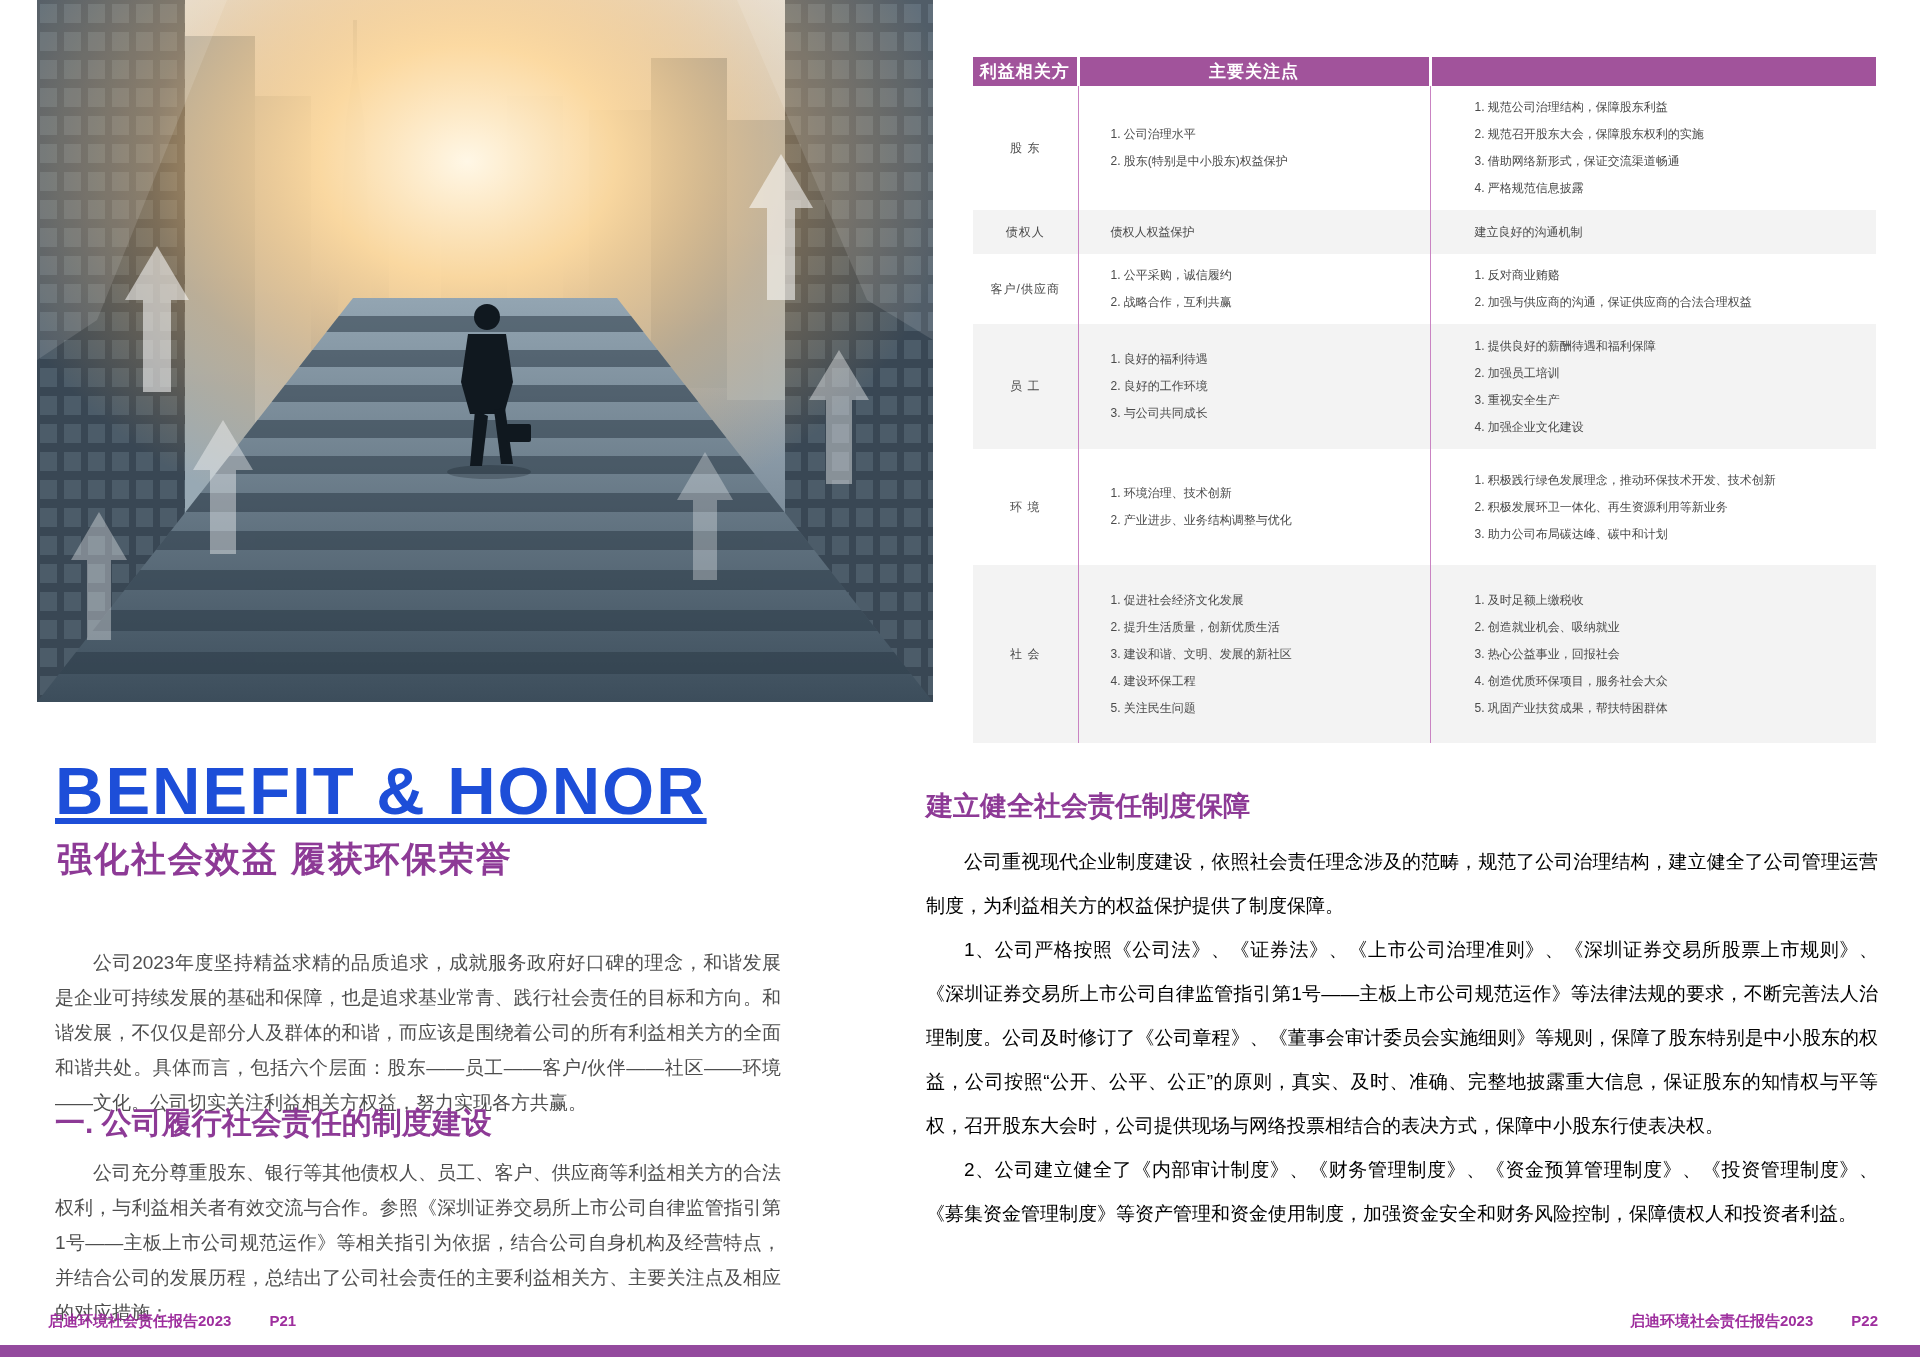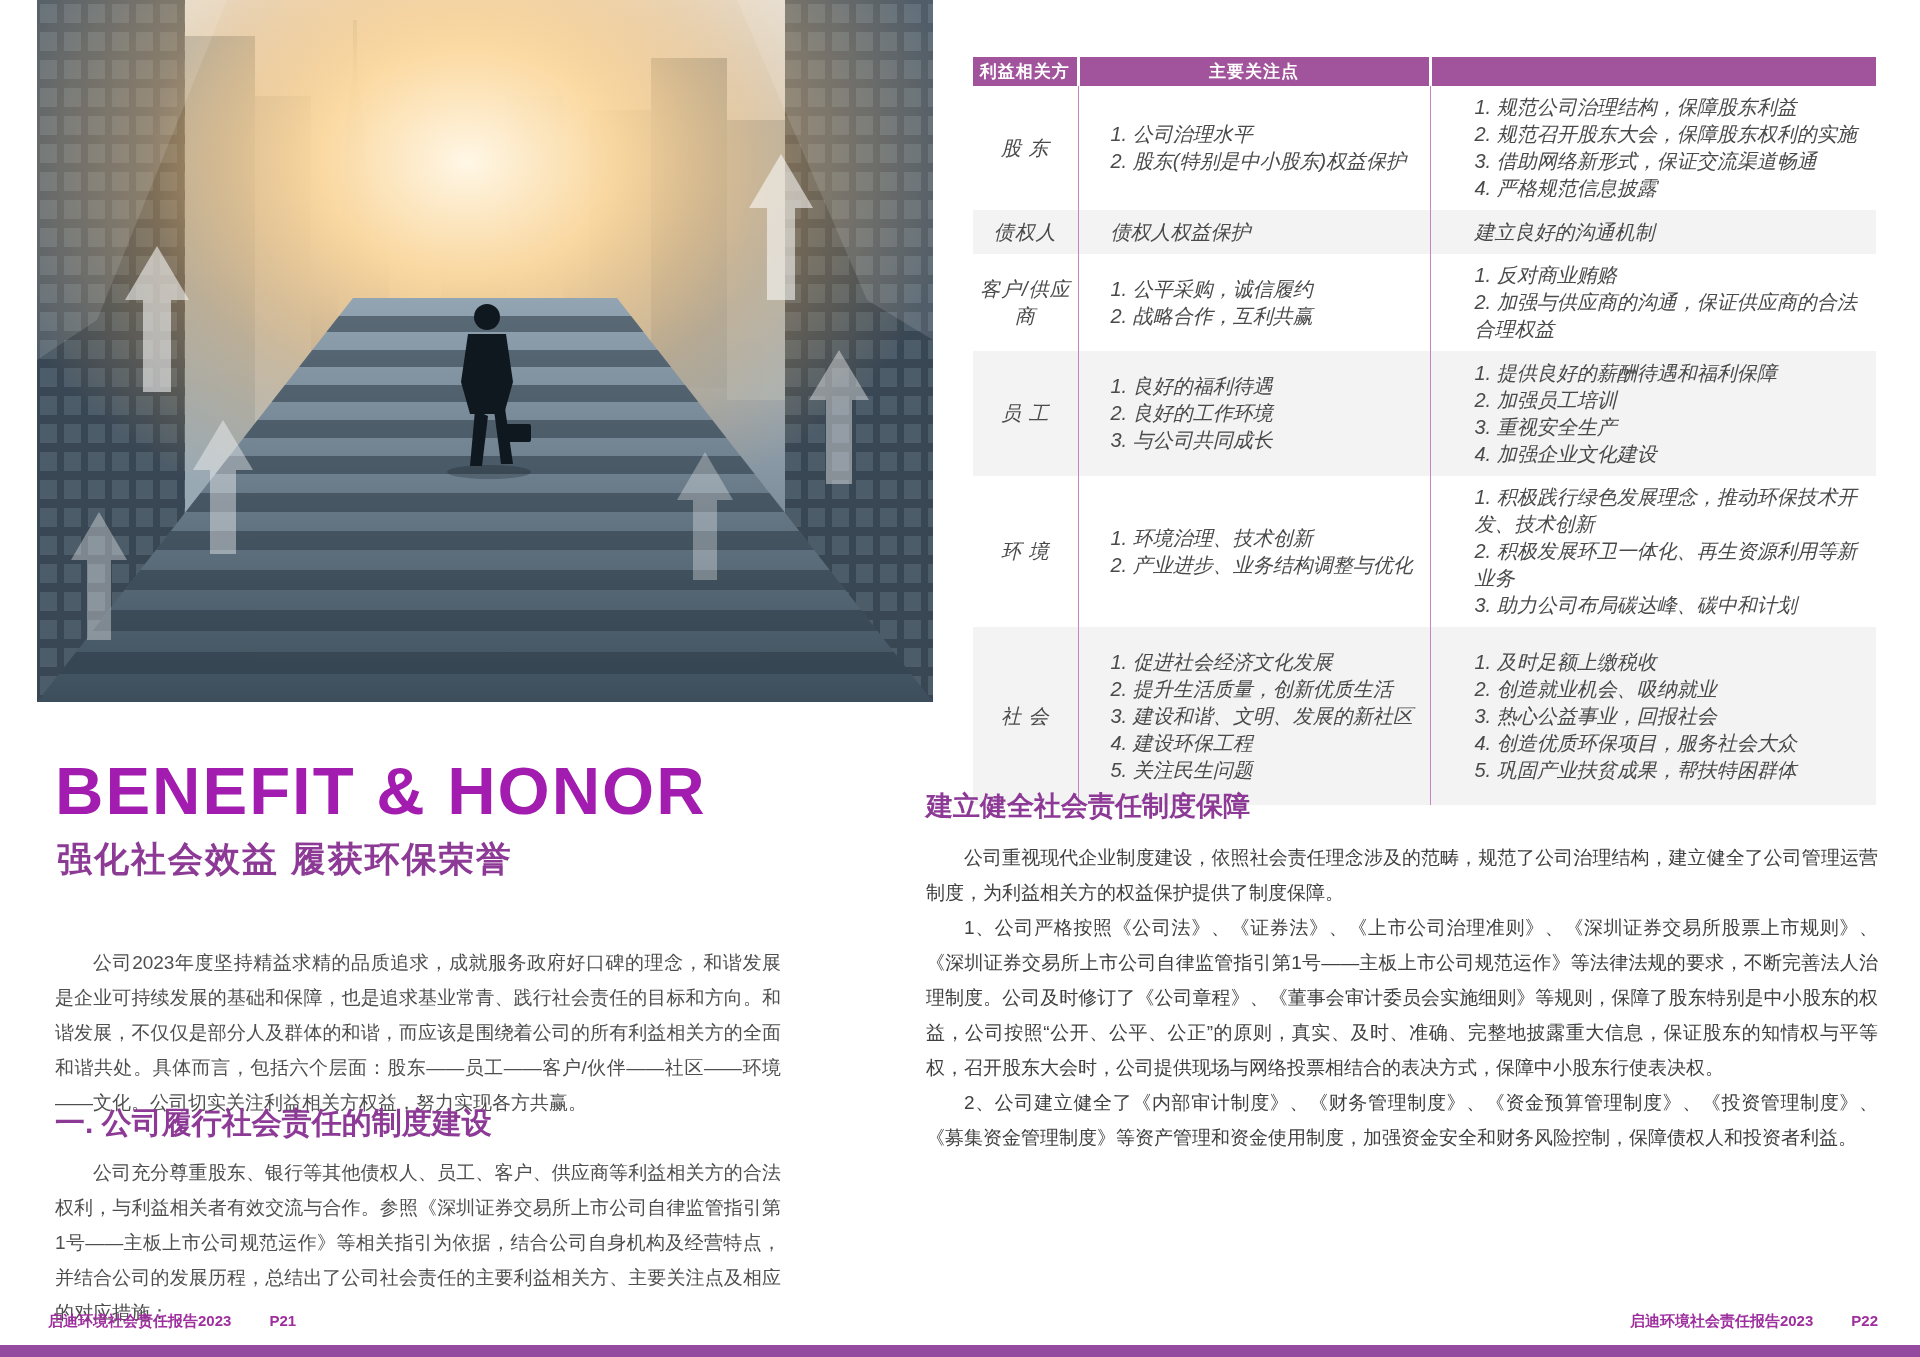--- a/index.html
+++ b/index.html
@@ -9,21 +9,21 @@
     font-family:"Liberation Sans","DejaVu Sans",sans-serif;
     color:#4e4e4e;
   }
   
   .hero { position:absolute; left:37px; top:0; width:896px; height:702px; overflow:hidden; }
   .hero svg { display:block; width:100%; height:100%; }
 
   .title-en {
     position:absolute; left:55px; top:752px;
     font-size:67px; font-weight:700; letter-spacing:2px;
-    color:#a21caf; white-space:nowrap;
+    color:#1d4ed8; white-space:nowrap;text-decoration:underline;
   }
   .title-zh {
     position:absolute; left:57px; top:836px;
     font-size:35px; font-weight:700; letter-spacing:2px;
     color:#8d3a96; white-space:nowrap;
   }
   .body-par {
     font-size:19px; line-height:35px; text-align:justify;
     text-indent:2em; color:#4e4e4e;
   }
@@ -46,42 +46,42 @@
   .stk-table {
     position:absolute; left:973px; top:57px; width:903px;
     border-collapse:collapse; table-layout:fixed;
   }
   .stk-table th {
     background:#a1539b; color:#ffffff; font-size:17px; font-weight:700;
     height:29px; text-align:center; letter-spacing:1px;
   }
   .stk-table th + th { border-left:3px solid #ffffff; }
   .stk-table td {
-    font-size:20px; line-height:27px; color:#4a4a4a;
-    vertical-align:middle; padding:8px 8px 8px 0;font-style:italic;
+    font-size:12px; line-height:27px; color:#4a4a4a;
+    vertical-align:middle; padding:8px 8px 8px 0;
   }
   .stk-table td + td { border-left:1px solid #c983c2; }
   .stk-table td.stake { text-align:center; padding:0; letter-spacing:1px; }
   .stk-table td.concern { padding-left:32px; }
   .stk-table td.measure { padding-left:44px; }
   .stk-table tbody tr:nth-child(even) { background:#f3f3f3; }
   .stk-table tbody tr:nth-child(1) td { height:123px; }
   .stk-table tbody tr:nth-child(2) td { height:44px; }
   .stk-table tbody tr:nth-child(3) td { height:66px; }
   .stk-table tbody tr:nth-child(4) td { height:125px; }
   .stk-table tbody tr:nth-child(5) td { height:116px; }
   .stk-table tbody tr:nth-child(6) td { height:178px; }
 
   
   .sec-right {
     position:absolute; left:926px; top:788px;
     font-size:27px; font-weight:700; color:#8d3a96; white-space:nowrap;
   }
   .right-text { position:absolute; left:926px; top:840px; width:952px; }
-  .right-text p { font-size:19px; line-height:35px; text-align:justify; text-indent:2em; color:#404040; }
+  .right-text p { font-size:19px; line-height:44px; text-align:justify; text-indent:2em; color:#000000; }
 
   .bottom-bar {
     position:absolute; left:0; top:1345px; width:1920px; height:12px;
     background:#944a9e;
   }
 </style>
 </head>
 <body>
 
 <div class="spread">

